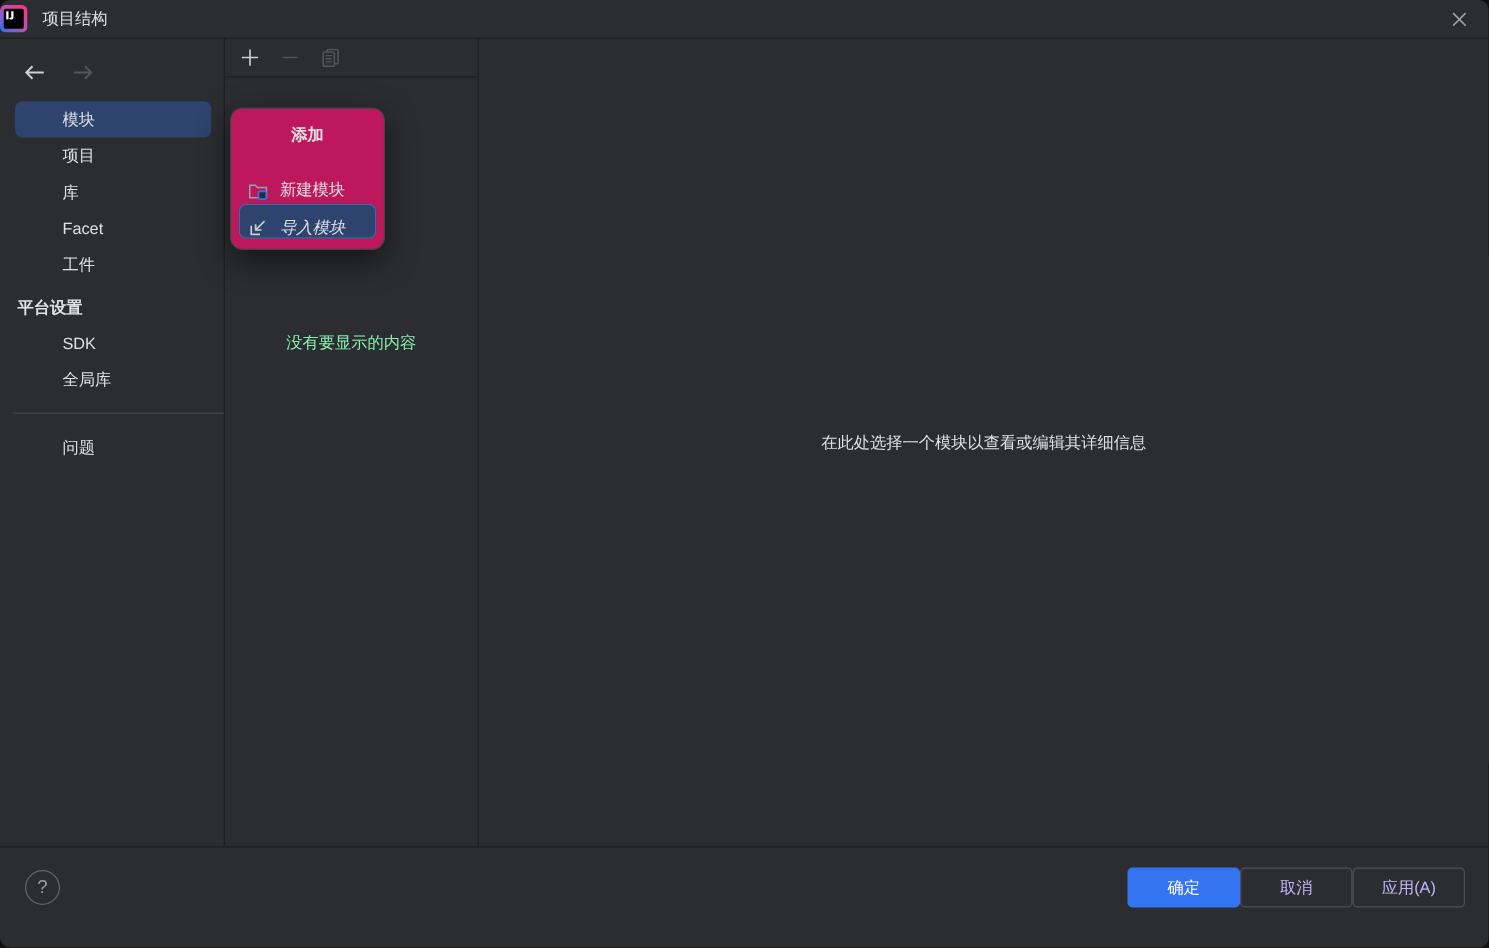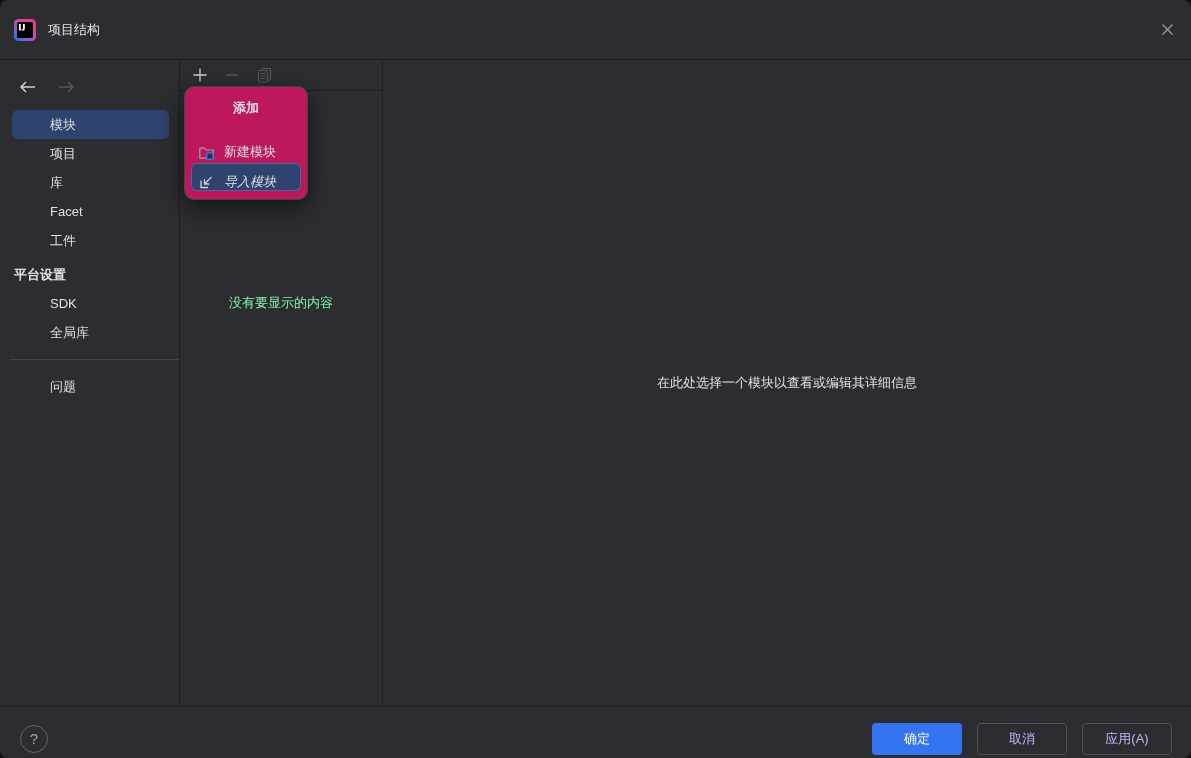--- a/index.html
+++ b/index.html
@@ -2,22 +2,22 @@
 <html><head>
 <meta charset="utf-8">
 <style>
   html,body{margin:0;padding:0;background:#111;}
   .window{
     position:relative;width:1191px;height:758px;box-sizing:border-box;
     background:#2B2D30;border-radius:8px;overflow:hidden;
     font-family:"Liberation Sans",sans-serif;font-size:13px;color:#DFE1E5;
   }
   
-  .titlebar{height:60px;box-sizing:border-box;display:flex;align-items:center;
-    padding-left:14px;border-bottom:1px solid #1E1F22;}
+  .titlebar{height:31px;box-sizing:border-box;display:flex;align-items:center;
+    border-bottom:1px solid #1E1F22;}
   .titlebar .title{margin-left:12px;color:#DFE1E5;}
   .close-btn{margin-left:auto;width:48px;height:100%;display:flex;align-items:center;
     justify-content:center;cursor:default;}
   
   .content{display:flex;height:646px;}
   
   .sidebar{width:180px;box-sizing:border-box;border-right:1px solid #1E1F22;padding-top:12px;flex:none;}
   .nav{display:flex;gap:14px;align-items:center;height:30px;padding-left:16px;margin-bottom:8px;}
   .nav .navbtn{width:24px;height:24px;display:flex;align-items:center;justify-content:center;border-radius:4px;}
   .section-header{font-weight:700;padding-left:14px;height:28px;line-height:28px;margin-top:6px;}
@@ -32,21 +32,21 @@
   .tool{width:24px;height:24px;display:flex;align-items:center;justify-content:center;border-radius:4px;}
   .middle-empty{position:absolute;top:234px;left:0;right:0;text-align:center;color:#86efac;}
   
   .main{flex:1;display:flex;align-items:center;justify-content:center;}
   .main-empty{color:#DFE1E5;}
   
   .footer{height:64px;box-sizing:border-box;border-top:1px solid #1E1F22;
     display:flex;align-items:center;padding:0 19px 0 20px;}
   .help{width:28px;height:28px;box-sizing:border-box;border-radius:50%;border:1px solid #62656A;
     display:flex;align-items:center;justify-content:center;color:#9DA0A8;font-size:15px;}
-  .btns{margin-left:auto;display:flex;gap:15px;align-items:center;}
+  .btns{margin-left:auto;display:flex;align-items:center;}
   .btn{height:32px;min-width:90px;box-sizing:border-box;border-radius:4px;display:flex;
     align-items:center;justify-content:center;padding:0 18px;cursor:default;}
   .btn.primary{background:#3574F0;color:#FFFFFF;}
   .btn.secondary{border:1px solid #4E5157;background:transparent;color:#c4b5fd;}
   
   .popup{position:absolute;left:184px;top:86px;width:124px;box-sizing:border-box;
     background:#be185d;border:1px solid #43454A;border-radius:10px;
     box-shadow:0 8px 24px rgba(0,0,0,.55);padding:6px;z-index:5;}
   .popup-title{text-align:center;font-weight:700;padding:6px 0 16px;}
   .menu-item{height:28px;display:flex;align-items:flex-end;gap:9px;padding:0 7px;

